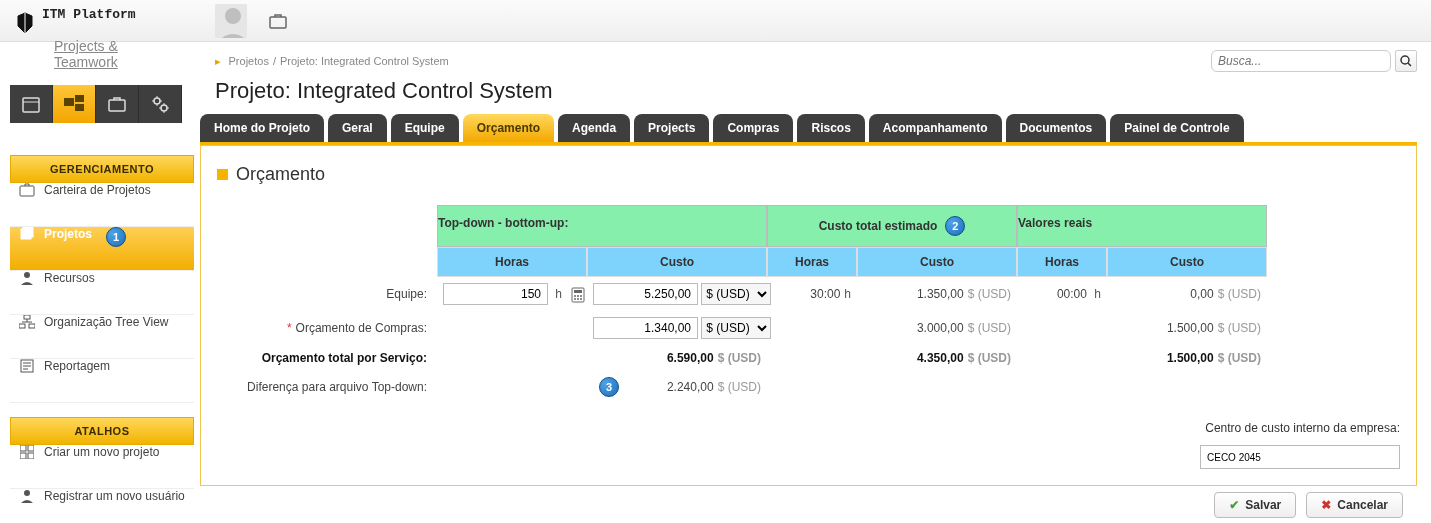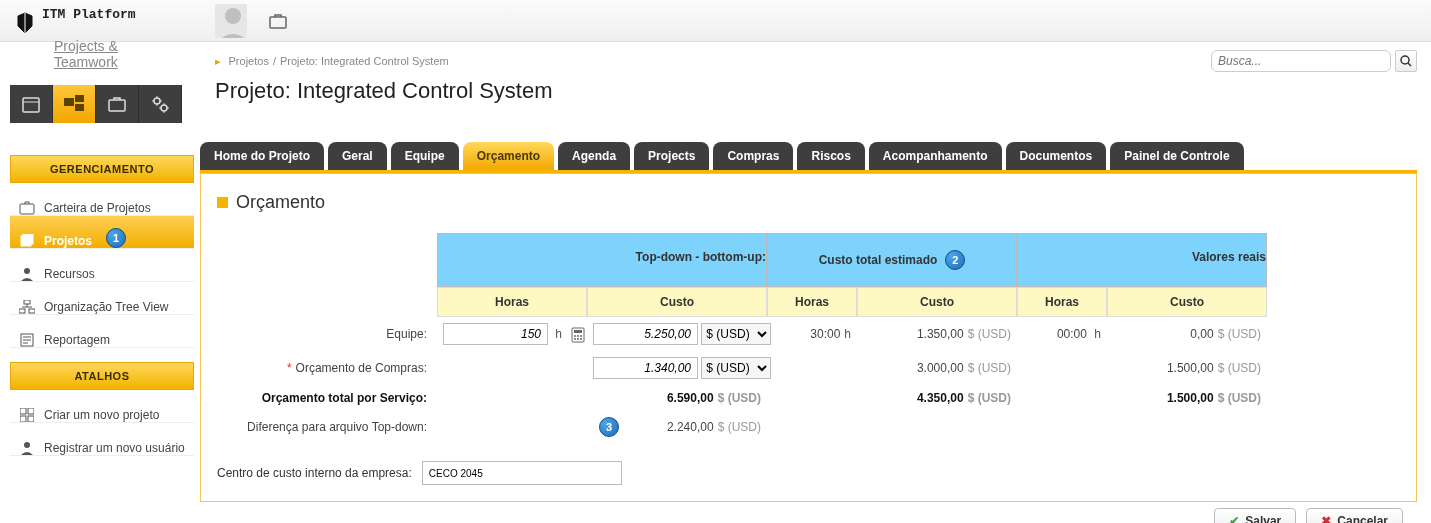--- a/index.html
+++ b/index.html
@@ -164,22 +164,22 @@
     font-size: 11px;
     font-weight:700;
     color:#3a2c00;
     letter-spacing:.5px;
     padding: 7px 0;
     border:1px solid #e8a900;
   }
   .side-heading.later{ margin-top: 14px; }
   .side-list{ list-style:none; }
   .side-item{
-    display:flex; align-items:flex-end;
-    height:33px; padding:0 8px;
+    display:flex; align-items:flex-start;
+    height:44px; padding:0 8px;
     color:#444; font-size:12px;
     border-bottom:1px solid #eee;
     cursor:pointer;
     gap:8px;
   }
   .side-item .icon { width:18px; display:flex; justify-content:center; color:#555; }
   .side-item.active{
     background: linear-gradient(#ffcf55,#f2ae00);
     color:#fff;
     font-weight:600;
@@ -203,21 +203,20 @@
     background:#3e3e3e;
     color:#fff;
     font-size:12px;
     font-weight:600;
     padding: 7px 14px;
     margin-right:4px;
     border-top-left-radius:8px;
     border-top-right-radius:8px;
     cursor:pointer;
     position:relative;
-    margin-top:28px;
   }
   .tab.active{
     background: linear-gradient(#ffd85c,#f3a800);
     color:#4a3a00;
   }
 
   
   .panel{
     background:#fff;
     border:1px solid #f3c651;
@@ -239,30 +238,30 @@
     color:#444;
     position:relative;
   }
   .rowlbl{
     text-align:right;
     padding: 6px 10px 6px 0;
     align-self:center;
     font-size:12px;
   }
   .hdr-big{
-    background:#7dd3fc;
-    text-align:right;
+    background:#86efac;
+    text-align:left;
     font-weight:600;
-    padding:16px 0;
+    padding:10px 0;
     border:1px solid #bbb;
     position:relative;
     color:#333;
   }
   .hdr-sub{
-    background:#fef9c3;
+    background:#7dd3fc;
     text-align:center;
     font-weight:600;
     padding:7px 0;
     border:1px solid #ddd;
     color:#333;
   }
   .hdr-big.group2 .badge-circle, .btable .badge-circle.float{ margin-left:8px; vertical-align:middle;}
   .cell{
     text-align:right;
     padding: 6px 6px;
@@ -271,39 +270,38 @@
   }
   .unit{ color:#999; margin-left:4px;}
   .bold{ font-weight:700; color:#111;}
   .asterisk{ color:#d33; margin-right:4px;}
   .num-input{
     width: 105px; height:22px;
     border:1px solid #bbb;
     text-align:right;
     padding:0 6px;
     font-size:12px;
-    font-style:italic;
   }
   .ccy-sel{
     width: 70px; height:22px;
     border:1px solid #bbb;
     font-size:12px;
     background:#f6f6f6;
   }
   .calc-icon{
     display:inline-flex; align-items:center; justify-content:center;
     width:18px; height:18px;
     margin-left:4px; vertical-align:middle;
     cursor:pointer;
   }
   .h-suffix{ color:#555; margin-left:4px;}
 
   .cc-row{
     margin-top: 18px;
-    display:flex; align-items:center; gap:10px;
+    display:flex; align-items:flex-end; gap:10px;flex-direction:column;
   }
   .cc-row label{ font-size:12px; color:#333;}
   .cc-input{
     width: 200px; height:24px;
     border:1px solid #bbb;
     padding:0 6px; font-size:10px;
   }
 
   
   .actions{

